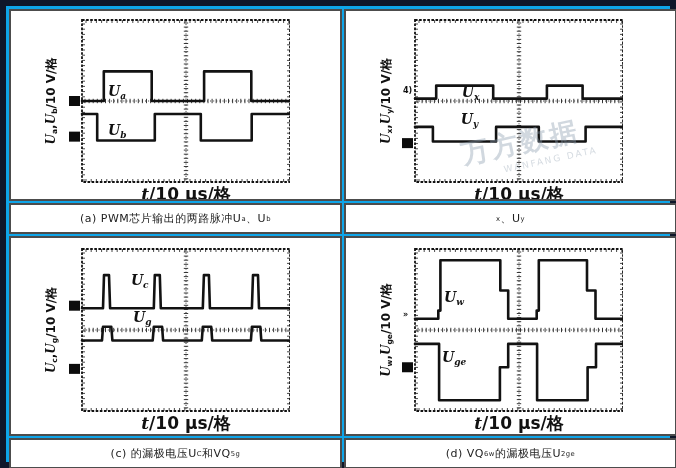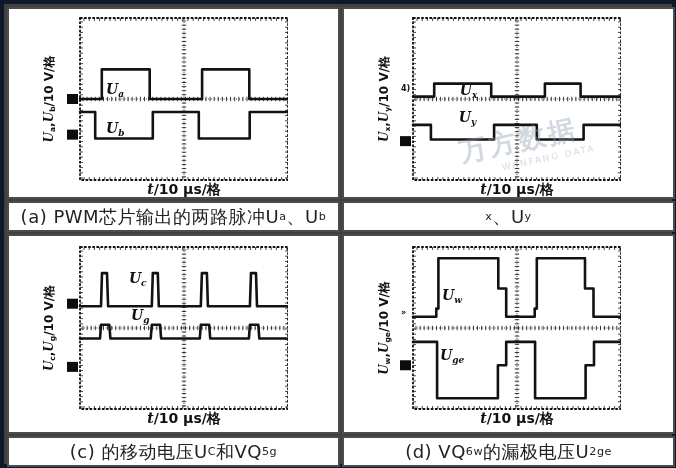--- a/index.html
+++ b/index.html
@@ -1,49 +1,49 @@
 <!DOCTYPE html>
 <html><head>
 <meta charset="utf-8">
 <style>
   html,body{margin:0;padding:0;background:#ffffff;}
   .page{
     position:relative;
     width:676px;height:468px;
     box-sizing:border-box;
-    background:#404040;
-    border:4px solid #0f172a;
+    background:#0ea5e9;
+    border:6px solid #0f172a;
     padding:3px;
     font-family:"DejaVu Sans","Liberation Sans",sans-serif;
   }
   .grid{
     display:grid;
     grid-template-columns:333px 333px;
     grid-template-rows:192px 31px 200px 31px;
     gap:2px;
   }
   .cell{
     box-sizing:border-box;
     border:2px solid #4c4c4c;
     background:#ffffff;
     position:relative;
     overflow:hidden;
   }
   .caption-cell{
     display:flex;align-items:center;justify-content:center;
-    font-size:18px;color:#222;letter-spacing:0.5px;
+    font-size:11px;color:#222;letter-spacing:0.5px;
   }
   .scope-svg{position:absolute;}
   .pos-a{left:57px;top:8px;}
   .pos-b{left:55px;top:8px;}
   .pos-c{left:57px;top:10px;}
   .pos-d{left:55px;top:10px;}
   .xlabel{
     position:absolute;width:200px;text-align:center;
-    font-weight:bold;font-size:14px;color:#111;
+    font-weight:bold;font-size:17px;color:#111;
   }
   .xlabel.row1{top:172px;}
   .xlabel.row3{top:174px;}
   .xlabel.col-ac{left:75px;}
   .xlabel.col-bd{left:73px;}
   .ylabel{
     position:absolute;white-space:nowrap;
     font-weight:bold;font-size:12px;color:#111;
     transform:translate(-50%,-50%) rotate(-90deg);
   }
@@ -1067,21 +1067,21 @@
           <polyline points="0.0,69.7 23.3,69.7 23.3,61.6 25.4,61.6 25.4,11.3 85.3,11.3 85.3,41.5 93.2,41.5 93.2,69.7 121.7,69.7 121.7,61.6 123.8,61.6 123.8,11.3 172.0,11.3 172.0,41.5 180.5,41.5 180.5,69.7 208.0,69.7" fill="none" stroke="#121212" stroke-width="2.6" stroke-linejoin="round" stroke-linecap="round"></polyline>
           <text x="29.120000000000005" y="53.46" font-size="14" font-style="italic" font-weight="bold" font-family="DejaVu Serif, Liberation Serif, serif" fill="#111"><tspan>U</tspan><tspan font-size="9" dy="3" font-style="italic">w</tspan></text>
           <polyline points="0.0,94.9 24.1,94.9 24.1,151.3 84.9,151.3 84.9,118.3 93.2,118.3 93.2,94.9 122.1,94.9 122.1,151.3 172.6,151.3 172.6,118.3 181.0,118.3 181.0,94.9 208.0,94.9" fill="none" stroke="#121212" stroke-width="2.6" stroke-linejoin="round" stroke-linecap="round"></polyline>
           <text x="27.04" y="113.39999999999999" font-size="14" font-style="italic" font-weight="bold" font-family="DejaVu Serif, Liberation Serif, serif" fill="#111"><tspan>U</tspan><tspan font-size="9" dy="3" font-style="italic">ge</tspan></text>
         </svg>
       <div class="ylabel row3"><span class="it">U</span><span class="sub">w</span><span>,</span><span class="it">U</span><span class="sub">ge</span><span>/10 V/格</span></div>
       <div class="xlabel row3 col-bd"><span class="it">t</span><span>/10 μs/格</span></div>
     </div>
 
     <div class="cell caption-cell">
-        <span>(c) 的移动电压U</span>
+        <span>(c) 的漏极电压U</span>
         <span class="sub">C</span>
         <span>和VQ</span>
         <span class="sub">5</span>
         <span class="sub">g</span>
       </div>
 
     <div class="cell caption-cell">
         <span>(d) VQ</span>
         <span class="sub">6</span>
         <span class="sub">w</span>

